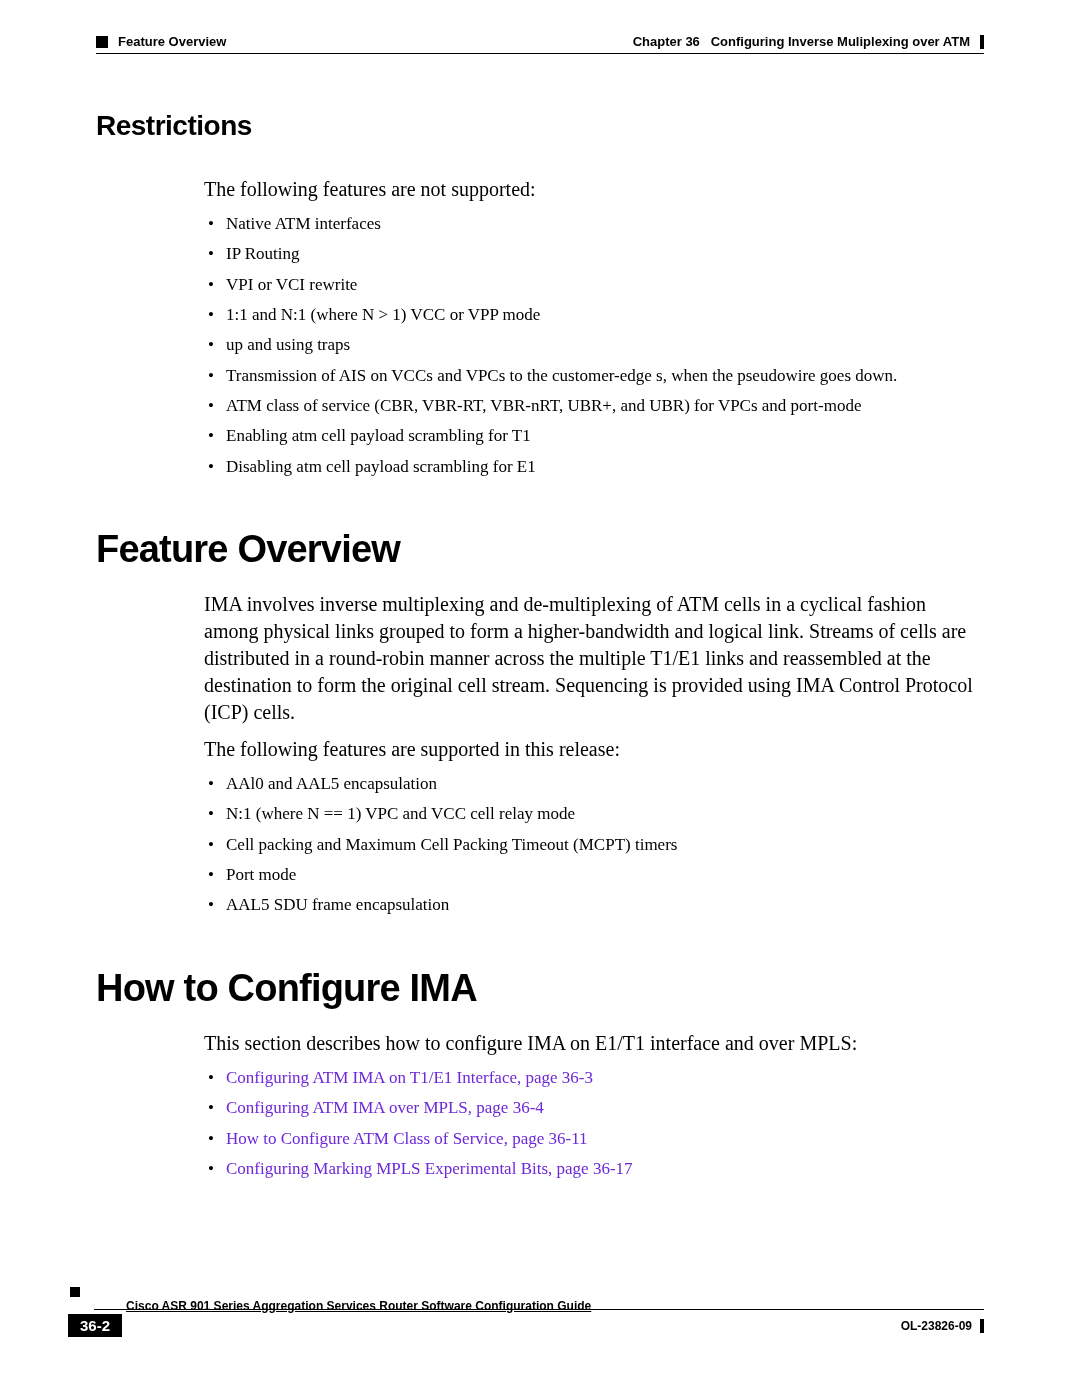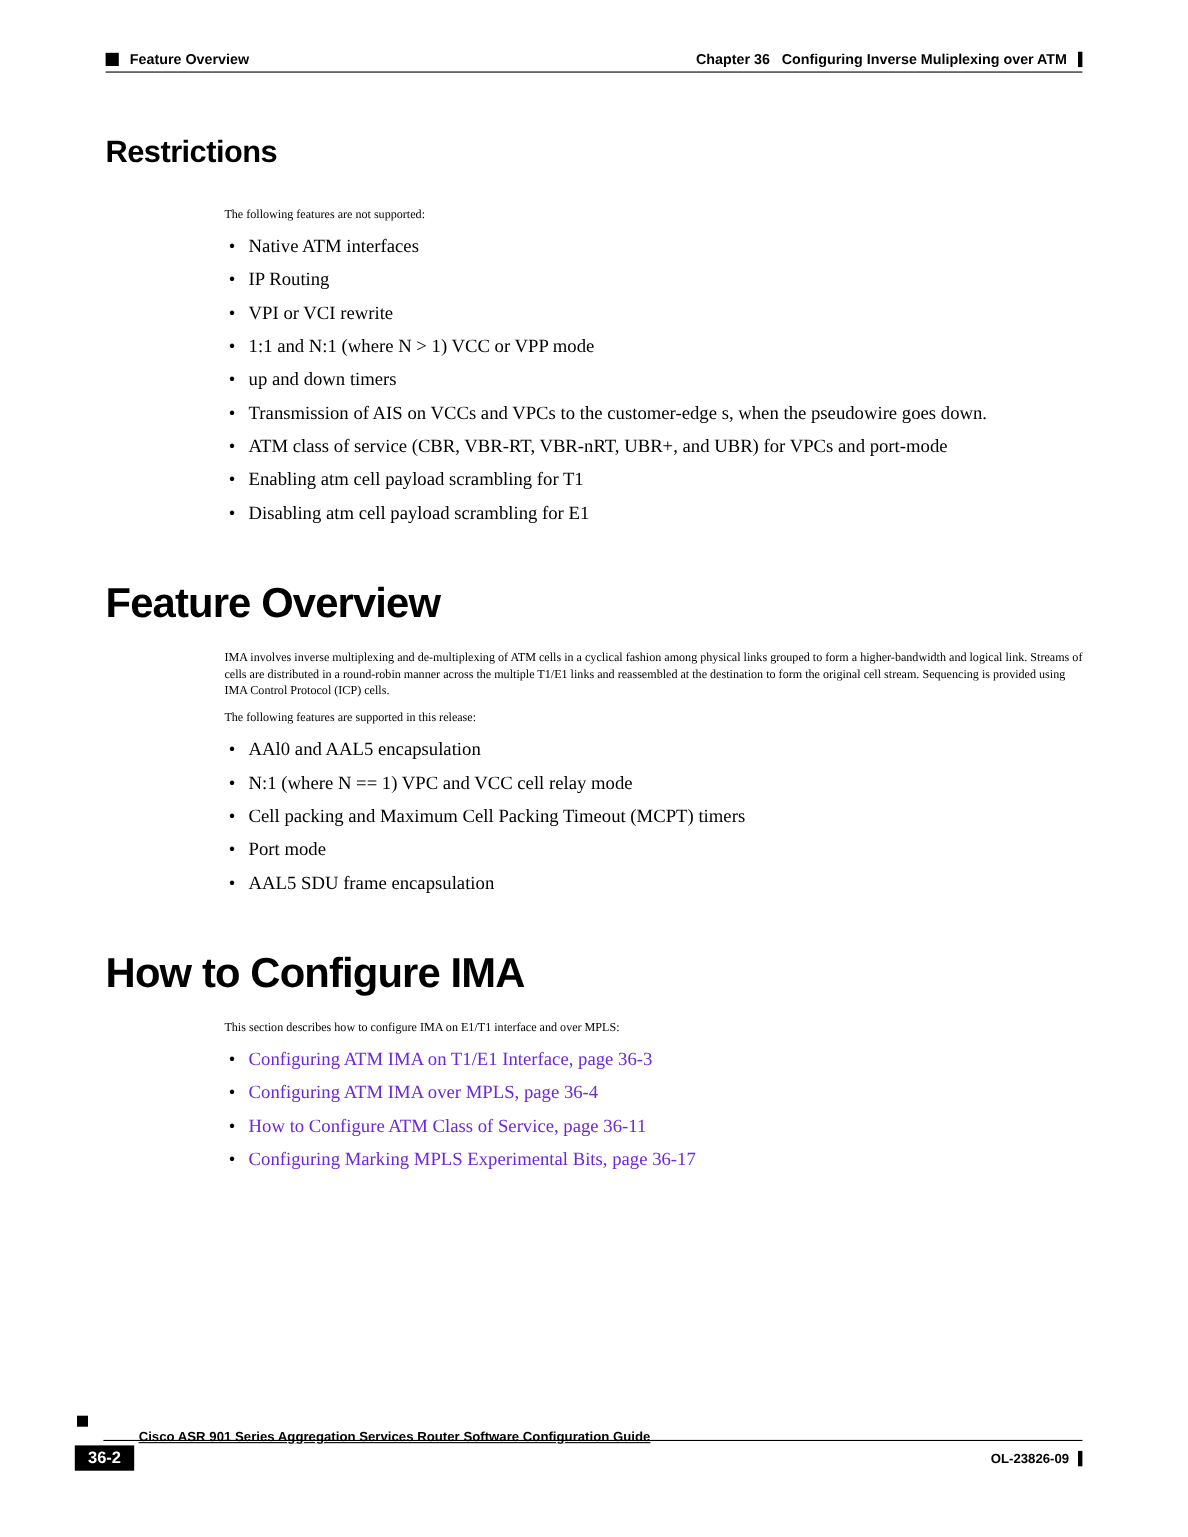--- a/index.html
+++ b/index.html
@@ -1,30 +1,30 @@
 <!DOCTYPE html>
 <html><head>
 <meta charset="utf-8">
 <style>
   * { margin: 0; padding: 0; box-sizing: border-box; }
   html, body { width: 1080px; height: 1397px; background: #fff; font-family: "Times New Roman", Times, serif; color: #000; }
   .page { position: relative; width: 1080px; height: 1397px; padding: 34px 96px 60px 96px; }
   .header { display: flex; justify-content: space-between; align-items: flex-end; font-family: Arial, Helvetica, sans-serif; font-weight: bold; font-size: 13px; }
   .header-left { display: flex; align-items: center; gap: 10px; }
-  .header-right { display: flex; align-items: center; gap: 10px; margin-top: 12px; }
+  .header-right { display: flex; align-items: center; gap: 10px; }
   .sq { width: 12px; height: 12px; background: #000; display: inline-block; }
   .bar-v { width: 4px; height: 14px; background: #000; display: inline-block; }
   .header .title-right { text-align: right; }
   .rule { border-top: 1px solid #000; margin-top: 4px; }
 
   .h2 { font-family: Arial, Helvetica, sans-serif; font-weight: 900; font-size: 28px; letter-spacing: -0.5px; margin-top: 56px; margin-bottom: 34px; }
   .h1 { font-family: Arial, Helvetica, sans-serif; font-weight: 900; font-size: 38px; letter-spacing: -0.8px; margin-top: 48px; margin-bottom: 20px; }
 
   .body-indent { margin-left: 108px; }
-  p.body { font-size: 11px; line-height: 1.35; margin-bottom: 8px; }
+  p.body { font-size: 20px; line-height: 1.35; margin-bottom: 8px; }
   ul.bullets { list-style: none; margin-top: 6px; }
   ul.bullets li { position: relative; padding-left: 22px; font-size: 17px; line-height: 1.55; margin-bottom: 4px; }
   ul.bullets li::before { content: "•"; position: absolute; left: 4px; top: 0; font-size: 17px; }
   a.link { color: #6d28d9; text-decoration: none; }
 
   .footer { position: absolute; left: 68px; right: 96px; bottom: 60px; }
   .footer-rule { border-top: 1px solid #000; margin-bottom: 4px; }
   .footer-row { display: flex; align-items: center; justify-content: space-between; font-family: Arial, Helvetica, sans-serif; font-size: 12px; font-weight: bold; }
   .footer-left { display: flex; align-items: center; gap: 0; }
   .page-badge { background: #000; color: #fff; font-family: Arial, Helvetica, sans-serif; font-weight: bold; font-size: 15px; padding: 3px 12px; display: inline-block; }
@@ -52,21 +52,21 @@
   <div class="rule"></div>
 
   <div class="h2">Restrictions</div>
   <div class="body-indent">
     <p class="body">The following features are not supported:</p>
     <ul class="bullets">
       <li>Native ATM interfaces</li>
       <li>IP Routing</li>
       <li>VPI or VCI rewrite</li>
       <li>1:1 and N:1 (where N &gt; 1) VCC or VPP mode</li>
-      <li>up and down timers</li>
+      <li>up and using traps</li>
       <li>Transmission of AIS on VCCs and VPCs to the customer-edge s, when the pseudowire goes down.</li>
       <li>ATM class of service (CBR, VBR-RT, VBR-nRT, UBR+, and UBR) for VPCs and port-mode</li>
       <li>Enabling atm cell payload scrambling for T1</li>
       <li>Disabling atm cell payload scrambling for E1</li>
     </ul>
   </div>
 
   <div class="h1">Feature Overview</div>
   <div class="body-indent">
     <p class="body">IMA involves inverse multiplexing and de-multiplexing of ATM cells in a cyclical fashion among physical links grouped to form a higher-bandwidth and logical link. Streams of cells are distributed in a round-robin manner across the multiple T1/E1 links and reassembled at the destination to form the original cell stream. Sequencing is provided using IMA Control Protocol (ICP) cells.</p>

